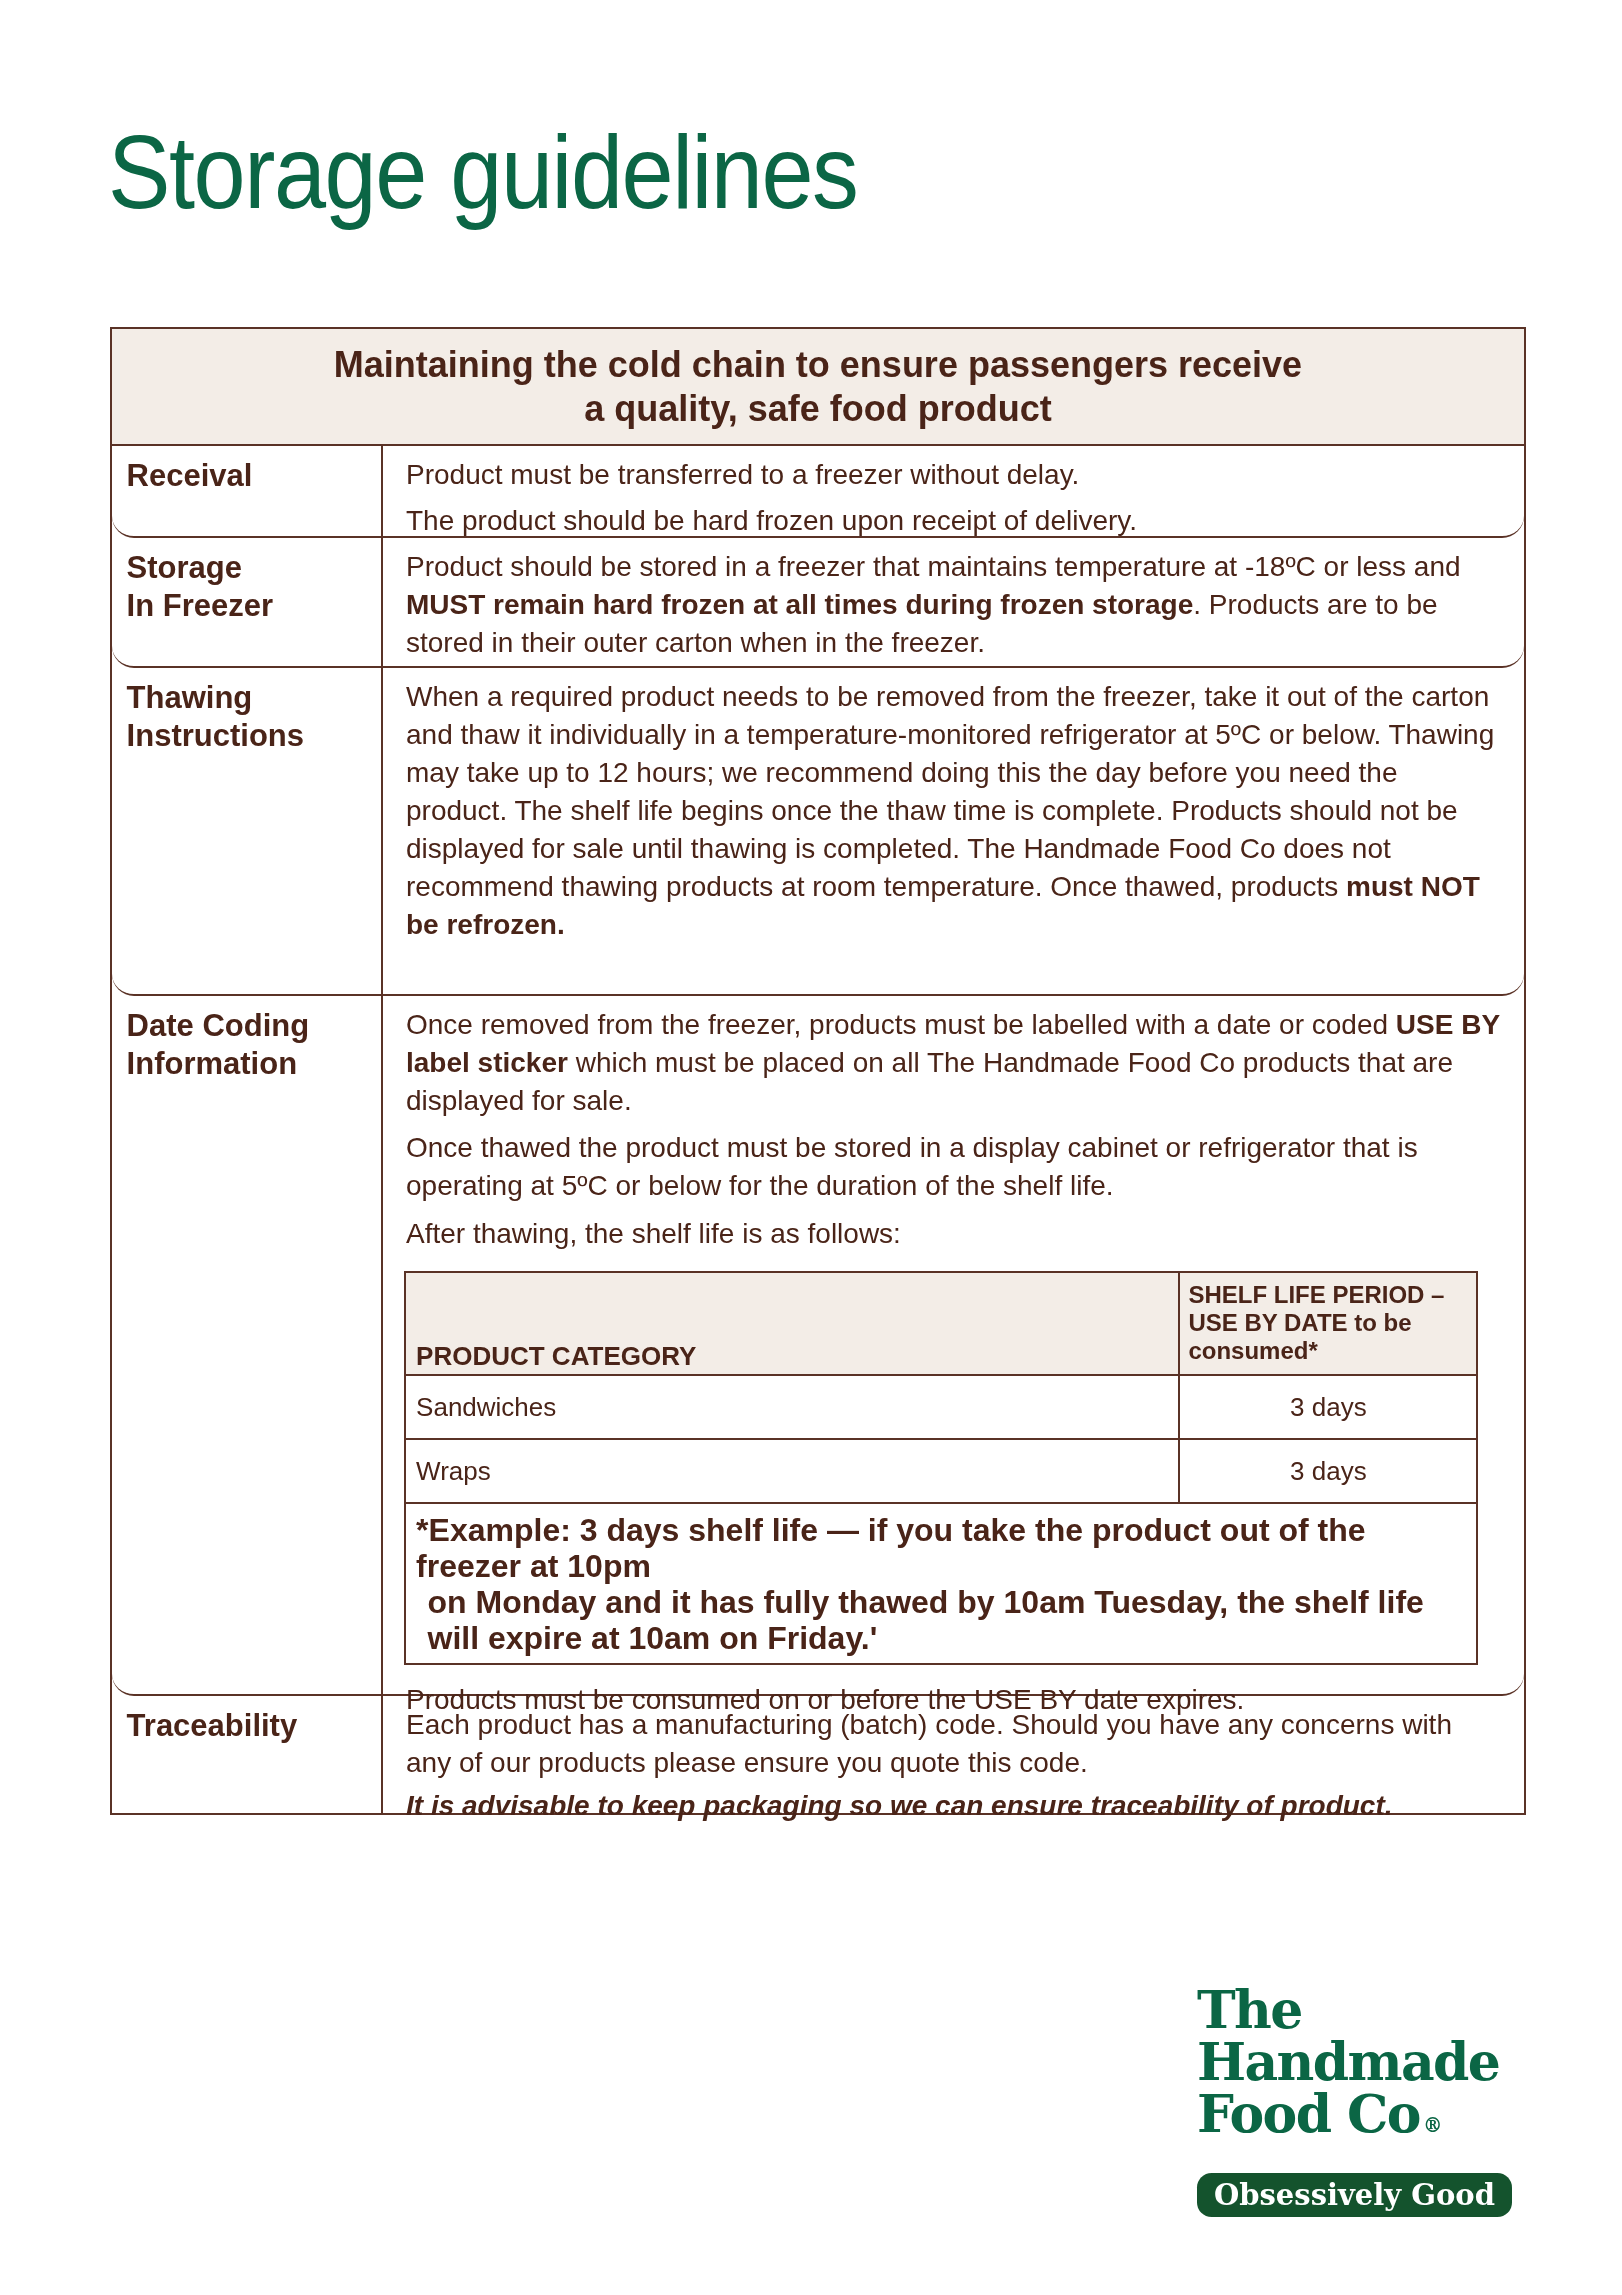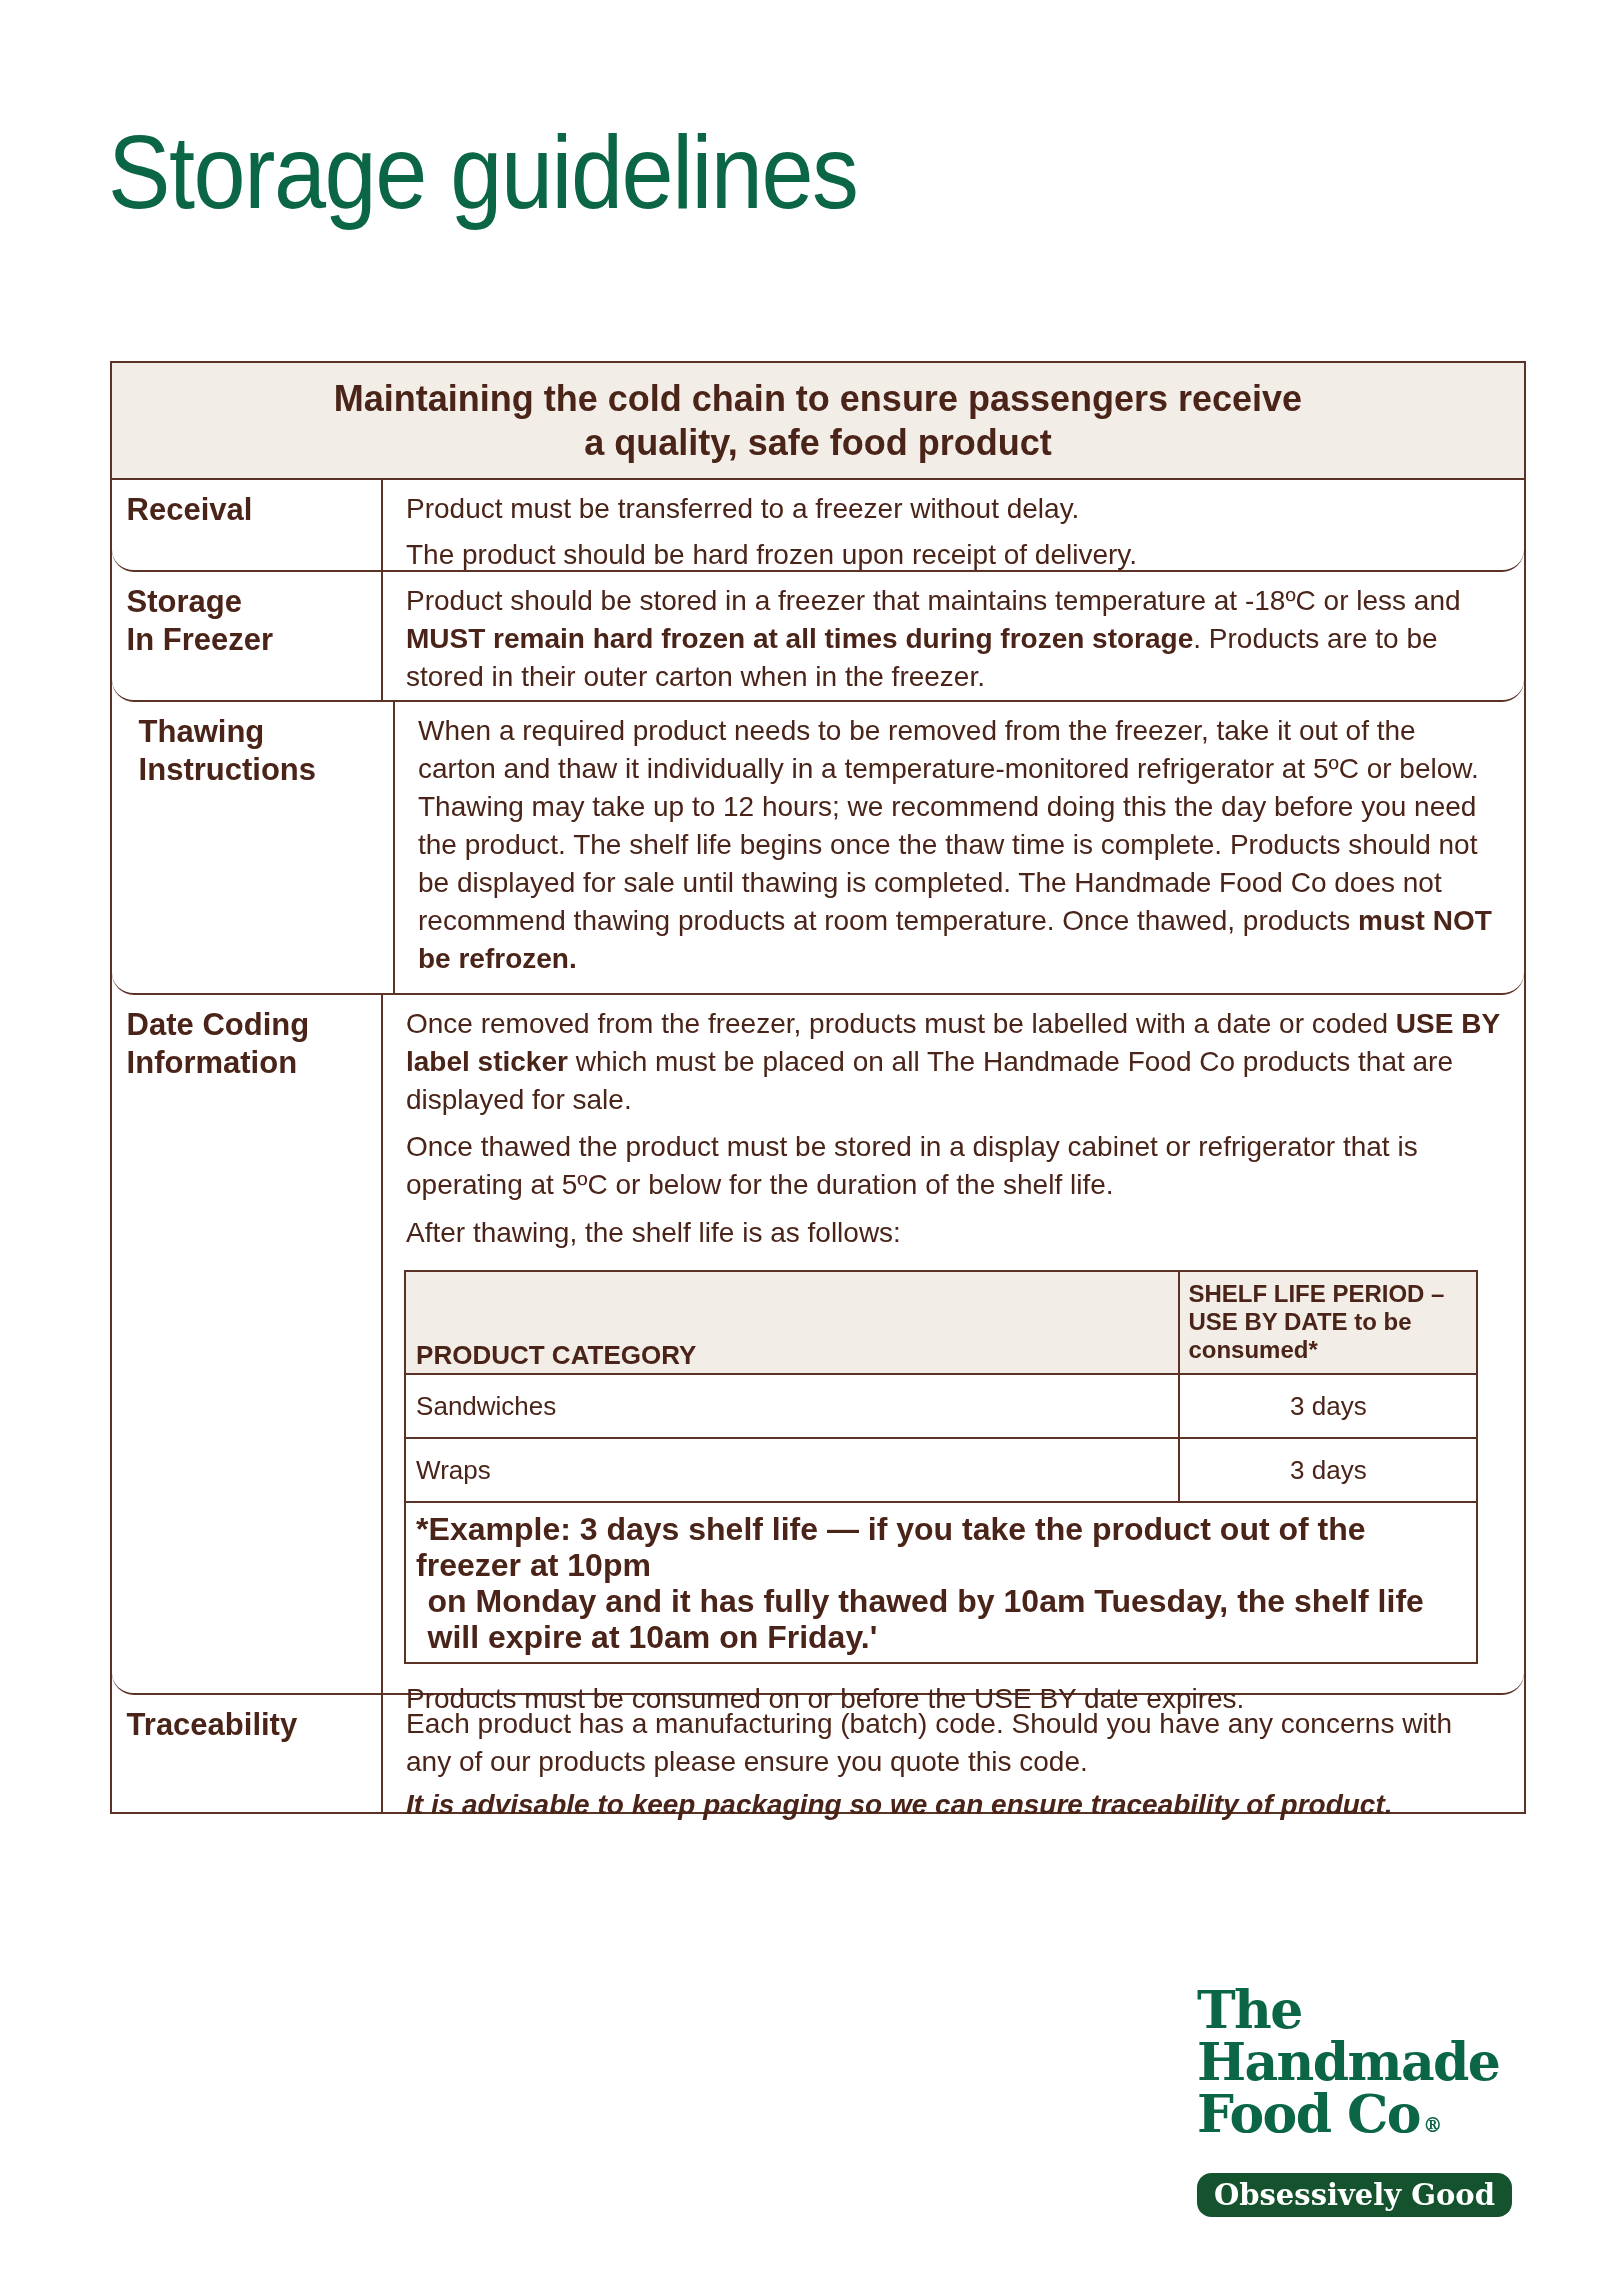--- a/index.html
+++ b/index.html
@@ -1,18 +1,18 @@
 <!DOCTYPE html>
 <html style="font-size:13px"><head>
 <meta charset="utf-8">
 <style>
   html, body { margin: 0; padding: 0; background: #ffffff; }
   body { width: 1623px; height: 2295px; position: relative; font-family: "Liberation Sans", sans-serif; color: #4a2418; overflow: hidden; }
   .page-title { position: absolute; left: 108px; top: 120px; font-size: 104px; font-weight: 400; color: #0b6645; letter-spacing: -1.6px; line-height: 1; transform: scaleX(0.9); transform-origin: left top; }
-  .main-table { position: absolute; left: 110px; top: 361px; width: 1416px; border: 2.4px solid #5a3226; box-sizing: border-box; }
+  .main-table { position: absolute; left: 110px; top: 327px; width: 1416px; border: 2.4px solid #5a3226; box-sizing: border-box; }
   .main-header { background: #f3ede7; border-bottom: 2.4px solid #5a3226; height: 115px; display: flex; flex-direction: column; align-items: center; justify-content: center; }
   .main-header span { font-size: 36px; font-weight: 700; color: #4a2418; line-height: 44px; text-align: center; }
   .row { display: flex; border-bottom: 2.4px solid #5a3226; box-sizing: border-box; border-radius: 22px; }
   .row:last-child { border-bottom: none; }
   .row-label { width: 271px; flex: none; border-right: 2.4px solid #5a3226; padding: 11.4px 14.6px; box-sizing: border-box; font-size: 31px; font-weight: 700; line-height: 38px; color: #4a2418; }
   .row-label span { display: block; }
   .row-body { flex: 1; padding: 9.7px 23px 8px 23px; box-sizing: border-box; font-size: 28px; line-height: 38px; color: #4a2418; }
   .row-body p { margin: 0; }
   .row-body p + p { margin-top: 9.7px; }
   .b { font-weight: 700; }
@@ -55,21 +55,21 @@
   <div class="row" style="height:130px;">
     <div class="row-label">
       <span>Storage</span>
       <span>In Freezer</span>
     </div>
     <div class="row-body">
       <p><span>Product should be stored in a freezer that maintains temperature at  -18ºC or less and </span><span class="b">MUST remain hard frozen at all times during frozen storage</span><span>. Products are to be stored in their outer carton when in the freezer.</span></p>
     </div>
   </div>
 
-  <div class="row" style="height:293px;padding-left:12px;">
+  <div class="row" style="height:328px;">
     <div class="row-label">
       <span>Thawing</span>
       <span>Instructions</span>
     </div>
     <div class="row-body">
       <p><span>When a required product needs to be removed from the freezer, take it out of the carton and thaw it individually in a temperature-monitored refrigerator at 5ºC or below. Thawing may take up to 12 hours; we recommend doing this the day before you need the product. The shelf life begins once the thaw time is complete. Products should not be displayed for sale until thawing is completed. The Handmade Food Co does not recommend thawing products at room temperature. Once thawed, products </span><span class="b">must NOT be refrozen.</span></p>
     </div>
   </div>
 
   <div class="row" style="height:700px;">

